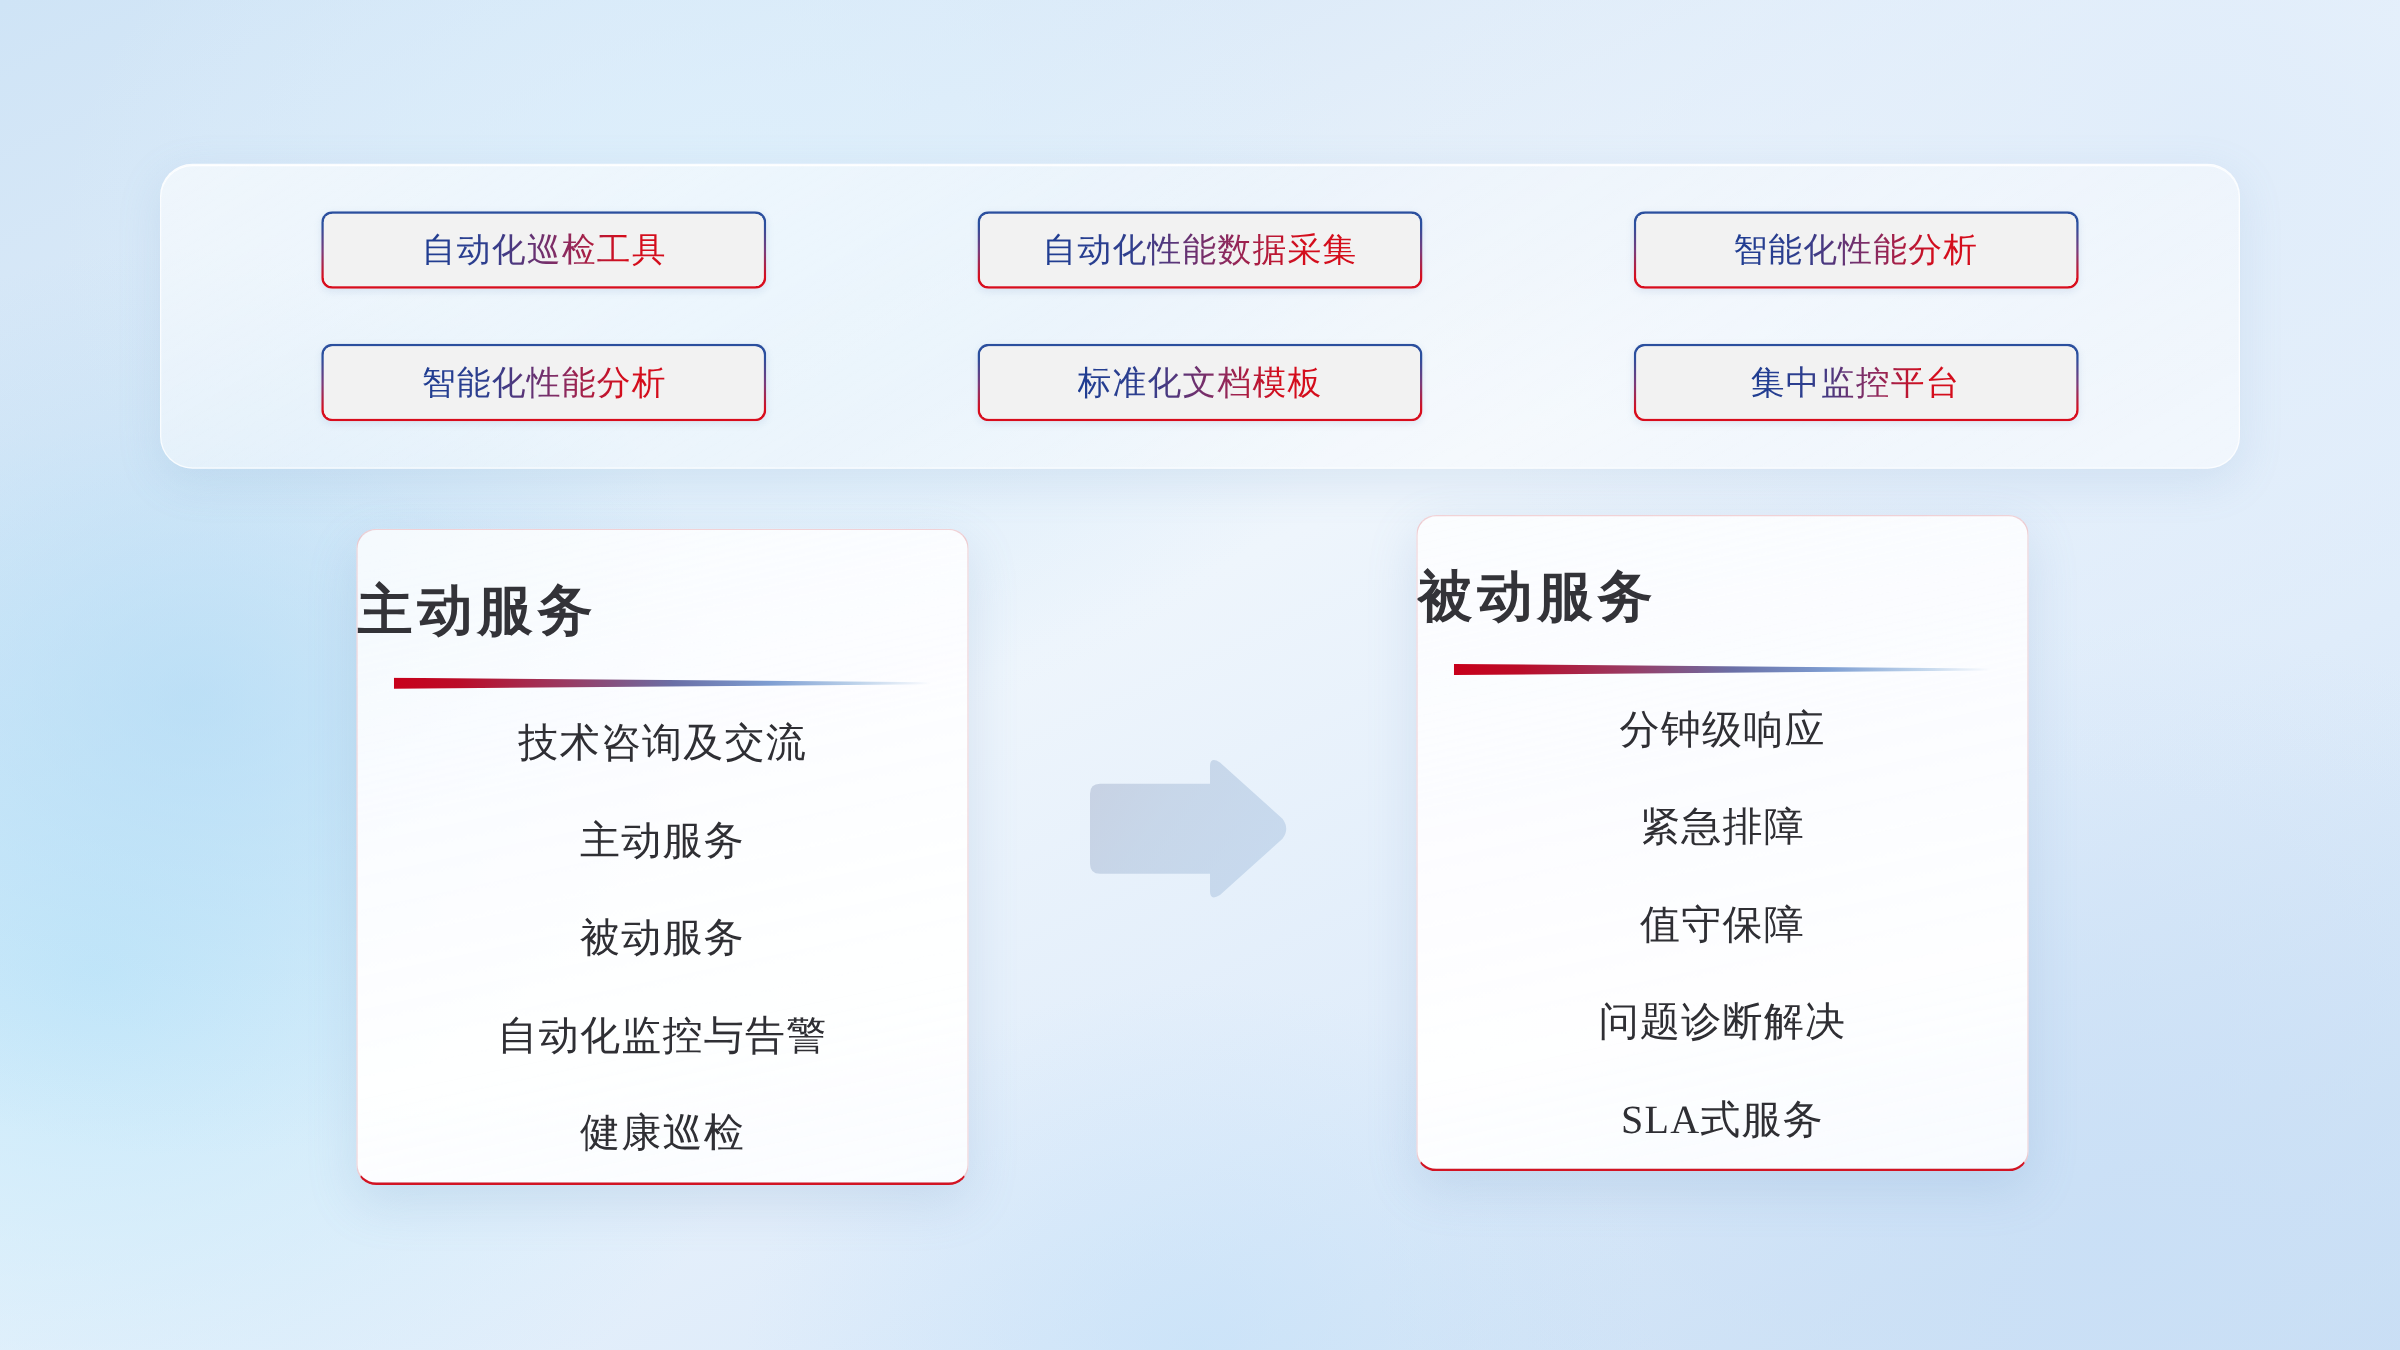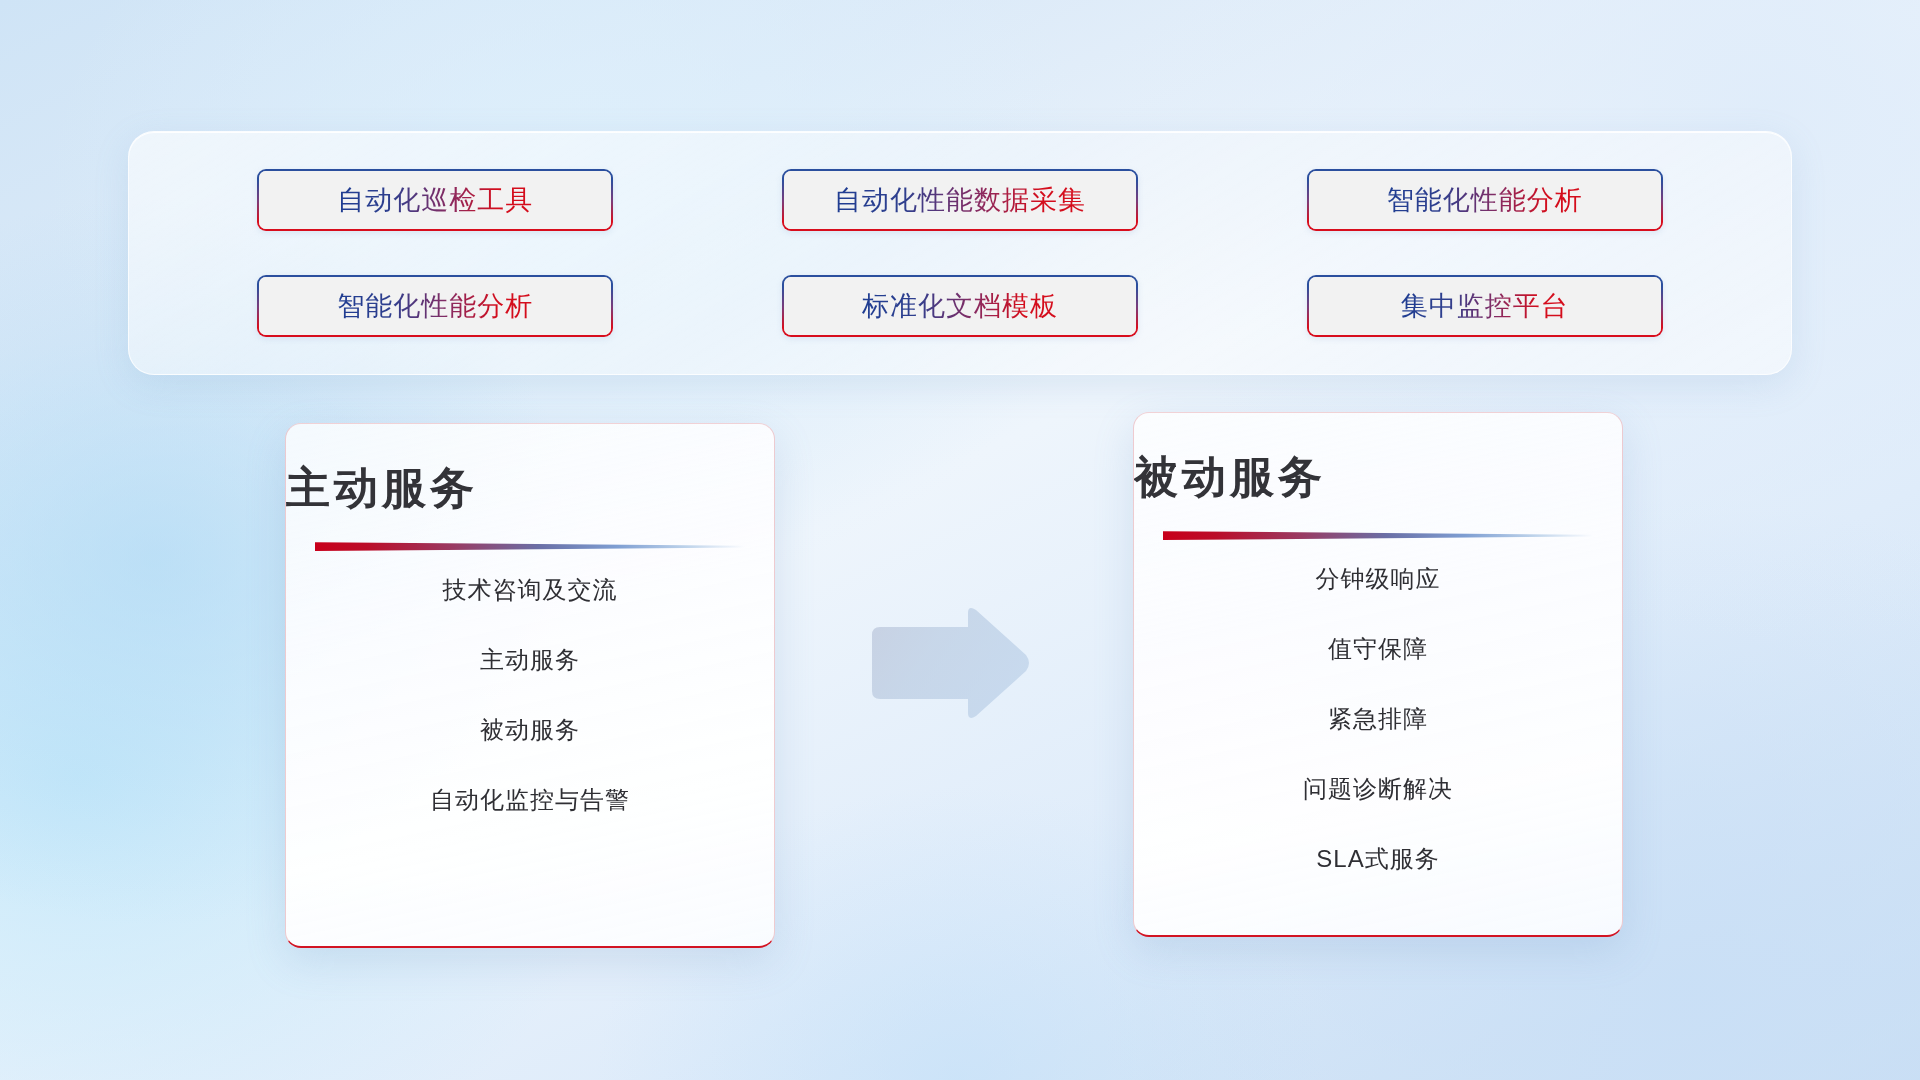--- a/index.html
+++ b/index.html
@@ -143,27 +143,28 @@
     clip-path: polygon(0 18%, 100% 48%, 100% 62%, 0 92%);
   }
 
   .card-list {
     margin: 26px 0 0 0;
     padding: 0;
     list-style: none;
     text-align: center;
   }
   .card-list li {
-    font-size: 24px;
+    font-size: 32px;
     font-weight: 400;
     color: #2f2f34;
     letter-spacing: 1px;
     line-height: 1;
     padding: 0;
     margin: 0 0 46px 0;
+    font-family: Liberation Serif, serif;
   }
   .card-list li:last-child { margin-bottom: 0; }
 
   
   .arrow {
     position: absolute;
     left: 866px;
     top: 605px;
     width: 166px;
     height: 116px;
@@ -220,20 +221,21 @@
   <div class="card card--left">
     <div class="card-title">主动服务</div>
     <div class="divider-wrap">
       <div class="divider"></div>
     </div>
     <ul class="card-list">
       <li>技术咨询及交流</li>
       <li>主动服务</li>
       <li>被动服务</li>
       <li>自动化监控与告警</li>
+      <li>健康巡检</li>
     </ul>
   </div>
 
   <div class="arrow">
     <svg viewBox="0 0 166 116" xmlns="http://www.w3.org/2000/svg" aria-hidden="true">
       <defs>
         <linearGradient id="arrGrad" x1="0" y1="0" x2="1" y2="0.4">
           <stop offset="0%" stop-color="#b9c3d8" stop-opacity="0.70"></stop>
           <stop offset="45%" stop-color="#b3c6de" stop-opacity="0.62"></stop>
           <stop offset="100%" stop-color="#aec6e2" stop-opacity="0.55"></stop>
@@ -243,20 +245,20 @@
     </svg>
   </div>
 
   <div class="card card--right">
     <div class="card-title">被动服务</div>
     <div class="divider-wrap">
       <div class="divider"></div>
     </div>
     <ul class="card-list">
       <li>分钟级响应</li>
+      <li>紧急排障</li>
       <li>值守保障</li>
-      <li>紧急排障</li>
       <li>问题诊断解决</li>
       <li>SLA式服务</li>
     </ul>
   </div>
 
 </div>
 
 </body></html>

